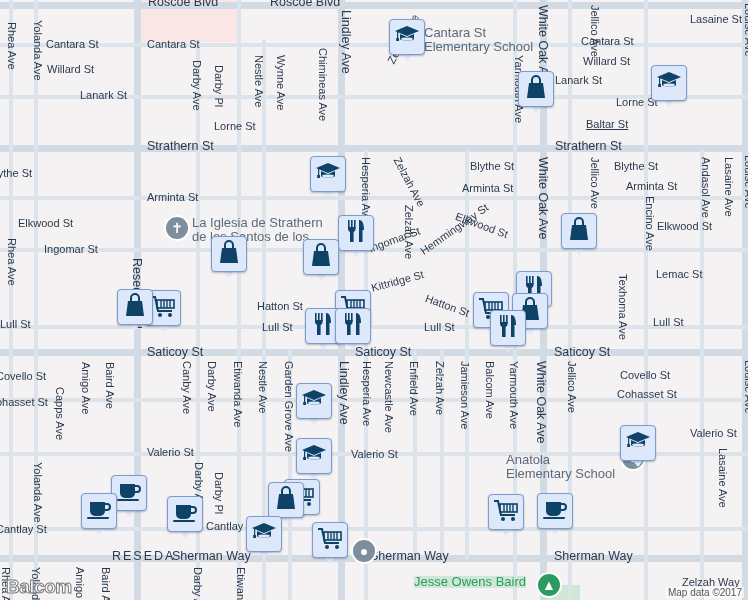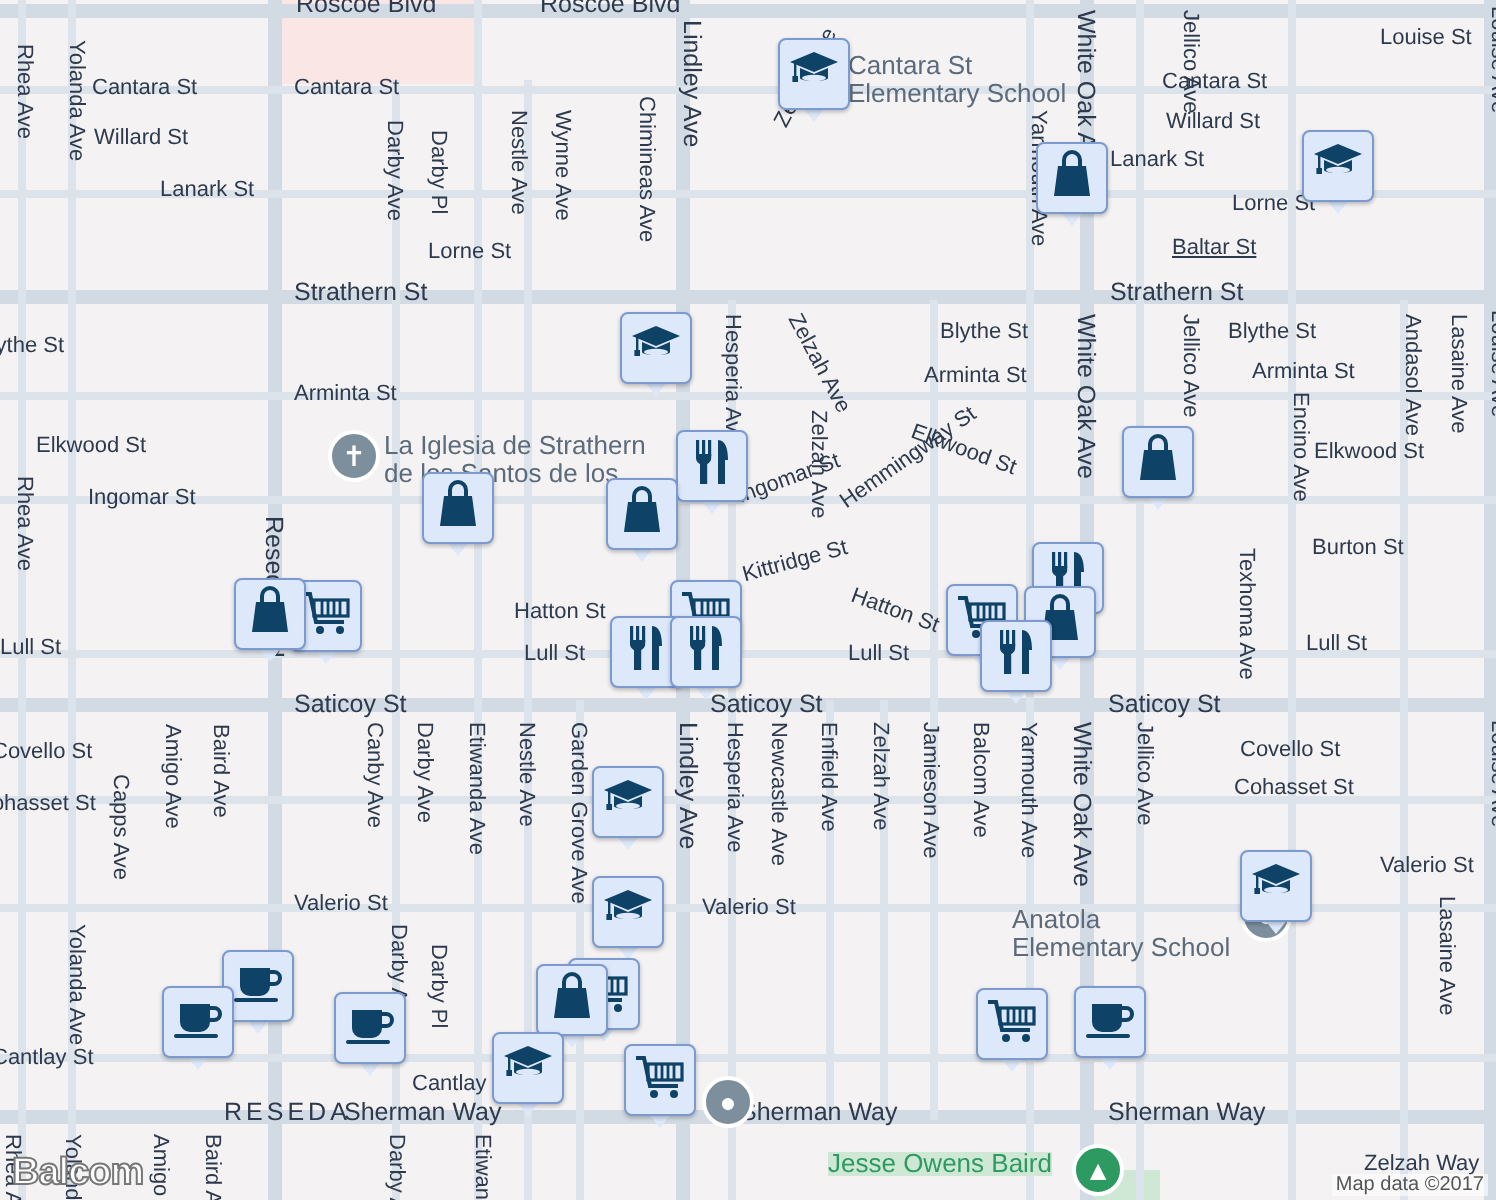--- a/index.html
+++ b/index.html
@@ -63,21 +63,21 @@
   <div class="road v" style="left:440px;top:350px;height:210px;"></div>
   <div class="road v" style="left:465px;top:150px;height:410px;"></div>
   <div class="road v" style="left:513px;top:0;height:600px;"></div>
   <div class="road v" style="left:568px;top:0;height:600px;"></div>
   <div class="road v" style="left:644px;top:0;height:600px;"></div>
   <div class="road v" style="left:700px;top:150px;height:450px;"></div>
 
   <div id="labels-h">
       <div class="lbl big" style="left:148px;top:-4px;">Roscoe Blvd</div>
       <div class="lbl big" style="left:270px;top:-4px;">Roscoe Blvd</div>
-      <div class="lbl" style="left:690px;top:13px;">Louise St</div>
+      <div class="lbl" style="left:690px;top:13px;">Lasaine St</div>
       <div class="lbl" style="left:46px;top:38px;">Cantara St</div>
       <div class="lbl" style="left:147px;top:38px;">Cantara St</div>
       <div class="lbl" style="left:581px;top:35px;">Cantara St</div>
       <div class="lbl" style="left:47px;top:63px;">Willard St</div>
       <div class="lbl" style="left:583px;top:55px;">Willard St</div>
       <div class="lbl" style="left:80px;top:89px;">Lanark St</div>
       <div class="lbl" style="left:555px;top:74px;">Lanark St</div>
       <div class="lbl" style="left:214px;top:120px;">Lorne St</div>
       <div class="lbl" style="left:616px;top:96px;">Lorne St</div>
       <div class="lbl" style="left:586px;top:118px;text-decoration:underline;">Baltar St</div>
@@ -85,38 +85,38 @@
       <div class="lbl big" style="left:555px;top:140px;">Strathern St</div>
       <div class="lbl" style="left:-12px;top:167px;">Blythe St</div>
       <div class="lbl" style="left:470px;top:160px;">Blythe St</div>
       <div class="lbl" style="left:614px;top:160px;">Blythe St</div>
       <div class="lbl" style="left:147px;top:191px;">Arminta St</div>
       <div class="lbl" style="left:462px;top:182px;">Arminta St</div>
       <div class="lbl" style="left:626px;top:180px;">Arminta St</div>
       <div class="lbl" style="left:18px;top:217px;">Elkwood St</div>
       <div class="lbl" style="left:657px;top:220px;">Elkwood St</div>
       <div class="lbl" style="left:44px;top:243px;">Ingomar St</div>
-      <div class="lbl" style="left:656px;top:268px;">Burton St</div>
+      <div class="lbl" style="left:656px;top:268px;">Lemac St</div>
       <div class="lbl" style="left:257px;top:300px;">Hatton St</div>
       <div class="lbl" style="left:0px;top:318px;">Lull St</div>
       <div class="lbl" style="left:262px;top:321px;">Lull St</div>
       <div class="lbl" style="left:424px;top:321px;">Lull St</div>
       <div class="lbl" style="left:653px;top:316px;">Lull St</div>
       <div class="lbl big" style="left:147px;top:346px;">Saticoy St</div>
       <div class="lbl big" style="left:355px;top:346px;">Saticoy St</div>
       <div class="lbl big" style="left:554px;top:346px;">Saticoy St</div>
       <div class="lbl" style="left:-4px;top:370px;">Covello St</div>
       <div class="lbl" style="left:620px;top:369px;">Covello St</div>
       <div class="lbl" style="left:-12px;top:396px;">Cohasset St</div>
       <div class="lbl" style="left:617px;top:388px;">Cohasset St</div>
       <div class="lbl" style="left:147px;top:446px;">Valerio St</div>
       <div class="lbl" style="left:351px;top:448px;">Valerio St</div>
       <div class="lbl" style="left:690px;top:427px;">Valerio St</div>
       <div class="lbl" style="left:-4px;top:523px;">Cantlay St</div>
-      <div class="lbl" style="left:206px;top:520px;margin-top:16px;">Cantlay</div>
+      <div class="lbl" style="left:206px;top:520px;">Cantlay</div>
       <div class="lbl big" style="left:172px;top:550px;">Sherman Way</div>
       <div class="lbl big" style="left:370px;top:550px;">Sherman Way</div>
       <div class="lbl big" style="left:554px;top:550px;">Sherman Way</div>
       <div class="lbl" style="left:682px;top:576px;">Zelzah Way</div>
     </div>
   <div id="labels-v">
       <div class="lbl v" style="left:18px;top:22px;">Rhea Ave</div>
       <div class="lbl v" style="left:44px;top:20px;">Yolanda Ave</div>
       <div class="lbl v" style="left:203px;top:60px;">Darby Ave</div>
       <div class="lbl v" style="left:225px;top:65px;">Darby Pl</div>

